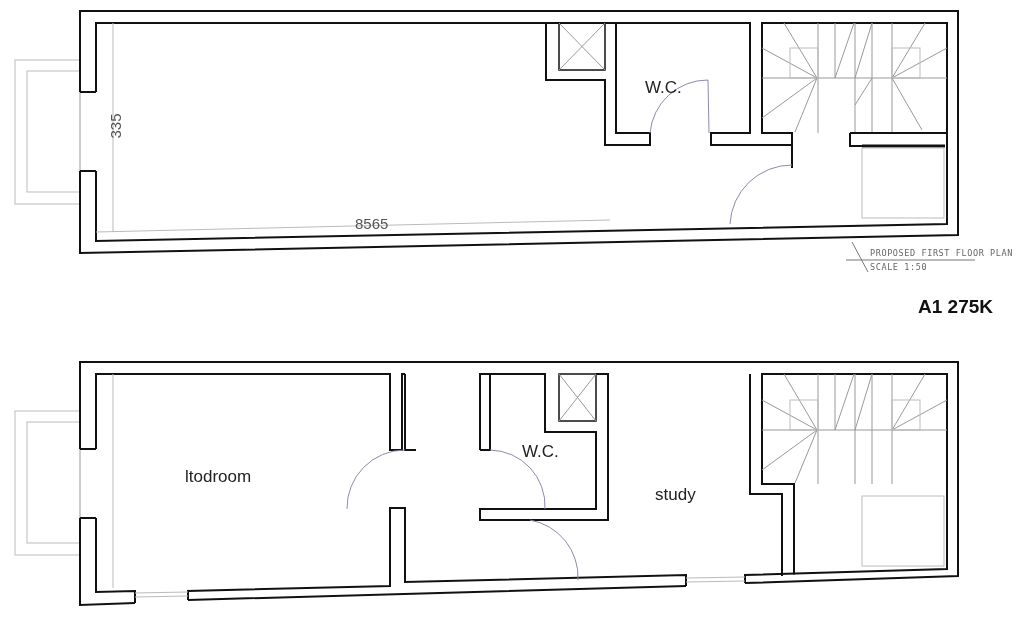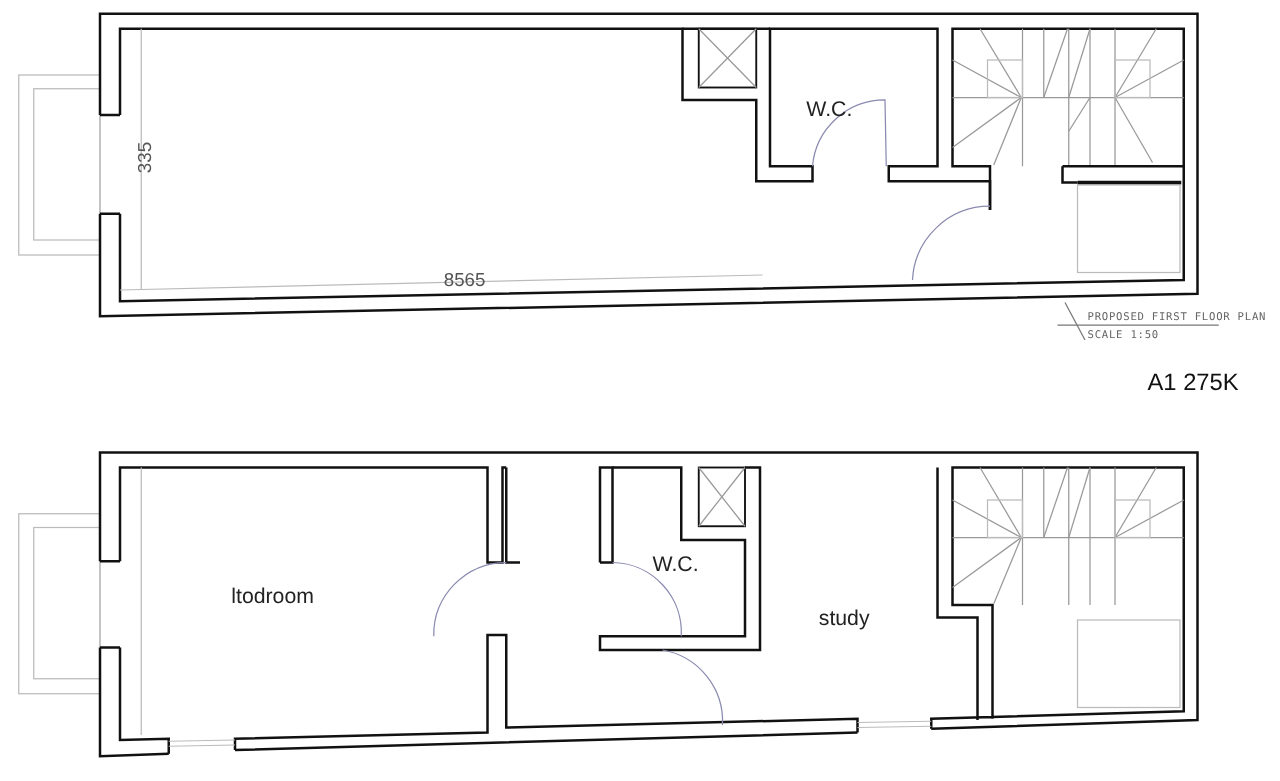--- a/index.html
+++ b/index.html
@@ -5,21 +5,21 @@
   html,body{margin:0;padding:0;background:#fff;}
   body{width:1024px;height:625px;position:relative;overflow:hidden;font-family:"Liberation Sans",sans-serif;}
   #plan{position:absolute;left:0;top:0;width:1024px;height:625px;}
   .wall{fill:none;stroke:#111;stroke-width:2;}
   .thin{fill:none;stroke:#999;stroke-width:1;}
   .light{fill:none;stroke:#bbb;stroke-width:1;}
   .door{fill:none;stroke:#8a8ab0;stroke-width:1;}
   .room-label{font-family:"Liberation Sans",sans-serif;font-size:17px;fill:#222;}
   .dim{font-family:"Liberation Sans",sans-serif;font-size:15px;fill:#555;}
   .title{font-family:"DejaVu Sans Mono",monospace;font-size:8.5px;fill:#666;letter-spacing:0.6px;}
-  .ref{position:absolute;left:918px;top:296px;font-family:"Liberation Sans",sans-serif;font-size:19px;color:#111;}
+  .ref{position:absolute;left:918px;top:296px;font-family:"Liberation Sans",sans-serif;font-size:19px;color:#111;font-weight:bold;}
 </style>
 </head>
 <body>
 
 <svg id="plan" viewBox="0 0 1024 625" xmlns="http://www.w3.org/2000/svg">
 
   <g>
 
     <g>
       <rect x="15" y="60" width="65" height="144" class="light"></rect>

